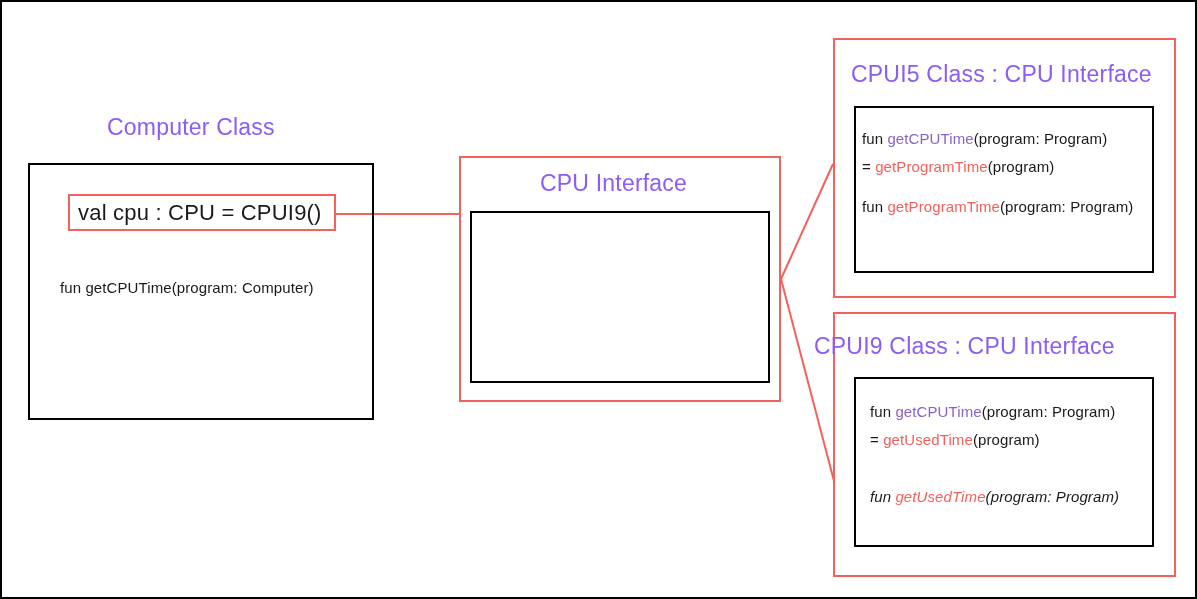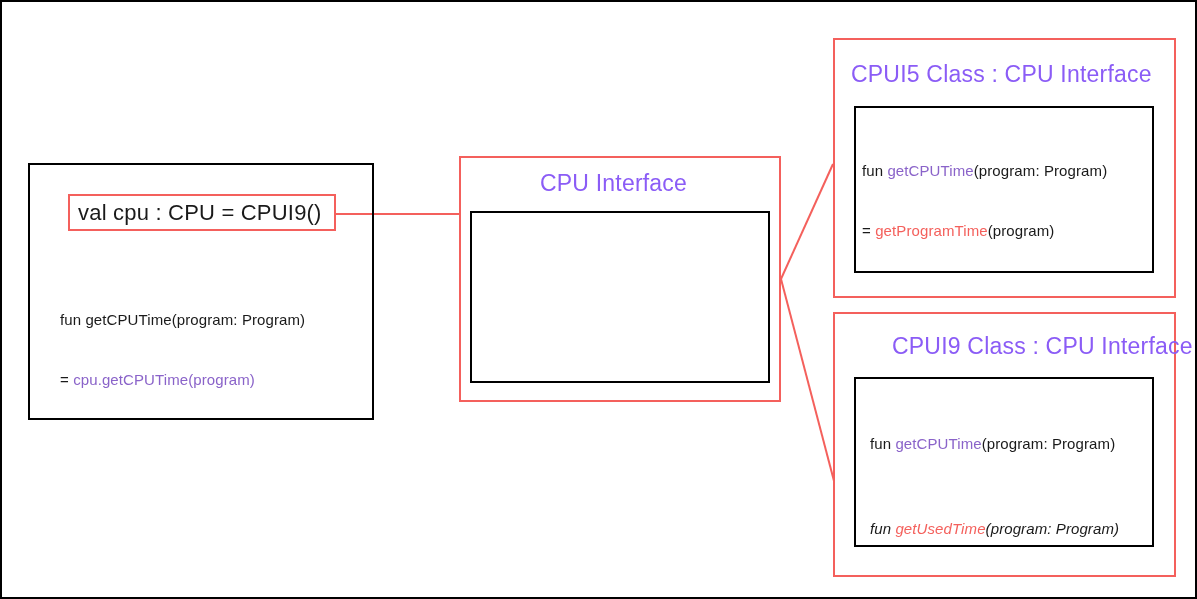--- a/index.html
+++ b/index.html
@@ -46,21 +46,20 @@
     letter-spacing: 0.2px;
     white-space: nowrap;
     font-weight: 400;
   }
   .code-line {
     font-size: 15px;
     color: #1a1a1a;
     white-space: nowrap;
     line-height: 28px;
     letter-spacing: 0.1px;
-    margin-top: 32px;
   }
   .code-big {
     font-size: 22px;
     color: #1a1a1a;
     white-space: nowrap;
     letter-spacing: 0.2px;
   }
   .purple {
     color: #8a63c9;
   }
@@ -81,34 +80,32 @@
 
   <svg class="lines" viewBox="0 0 1197 599" width="1197" height="599" xmlns="http://www.w3.org/2000/svg">
 
     <line x1="334" y1="212" x2="457" y2="212" stroke="#f4605c" stroke-width="2"></line>
 
     <line x1="779" y1="277" x2="831" y2="162" stroke="#f4605c" stroke-width="2"></line>
 
     <line x1="779" y1="277" x2="832" y2="479" stroke="#f4605c" stroke-width="2"></line>
   </svg>
 
+  <div class="title" style="left:105px; top:112px;">Computer Class</div>
 
   <div class="box black-box" style="left:26px; top:161px; width:346px; height:257px;">
   </div>
 
   <div class="box red-box" style="left:66px; top:192px; width:268px; height:37px;">
   </div>
   <div class="code-big" style="position:absolute; left:76px; top:198px;">val cpu : CPU = CPUI9()</div>
 
   <div class="code-block" style="left:58px; top:272px;">
     <div class="code-line">
-      <span class="blk">fun </span><span class="blk">getCPUTime(program: Program)</span>
-    </div>
-    <div class="code-line">
-      <span class="blk">= </span><span class="purple">cpu.getCPUTime(program)</span>
+      <span class="blk">fun </span><span class="blk">getCPUTime(program: Computer)</span>
     </div>
   </div>
 
   <div class="box red-box" style="left:457px; top:154px; width:322px; height:246px;">
   </div>
 
   <div class="title" style="left:538px; top:168px;text-align:center;">CPU Interface</div>
 
   <div class="box black-box" style="left:468px; top:209px; width:300px; height:172px;">
   </div>
@@ -124,32 +121,40 @@
 
   <div class="code-block" style="left:860px; top:123px;">
     <div class="code-line">
       <span class="blk">fun </span><span class="purple">getCPUTime</span><span class="blk">(program: Program)</span>
     </div>
     <div class="code-line">
       <span class="blk">= </span><span class="red">getProgramTime</span><span class="blk">(program)</span>
     </div>
   </div>
 
+  <div class="code-block" style="left:860px; top:191px;">
+    <div class="code-line">
+      <span class="blk">fun </span><span class="red">getProgramTime</span><span class="blk">(program: Program)</span>
+    </div>
+  </div>
 
   <div class="box red-box" style="left:831px; top:310px; width:343px; height:265px;">
   </div>
 
-  <div class="title" style="left:890px; top:331px;">CPUI9 Class : CPU Interface</div>
+  <div class="title" style="left:812px; top:331px;">CPUI9 Class : CPU Interface</div>
 
   <div class="box black-box" style="left:852px; top:375px; width:300px; height:170px;">
   </div>
 
   <div class="code-block" style="left:868px; top:396px;">
     <div class="code-line">
       <span class="blk">fun </span><span class="purple">getCPUTime</span><span class="blk">(program: Program)</span>
+    </div>
+    <div class="code-line">
+      <span class="blk">= </span><span class="red">getUsedTime</span><span class="blk">(program)</span>
     </div>
   </div>
 
   <div class="code-block" style="left:868px; top:481px;font-style:italic;">
     <div class="code-line">
       <span class="blk">fun </span><span class="red">getUsedTime</span><span class="blk">(program: Program)</span>
     </div>
   </div>
 
 </div>

